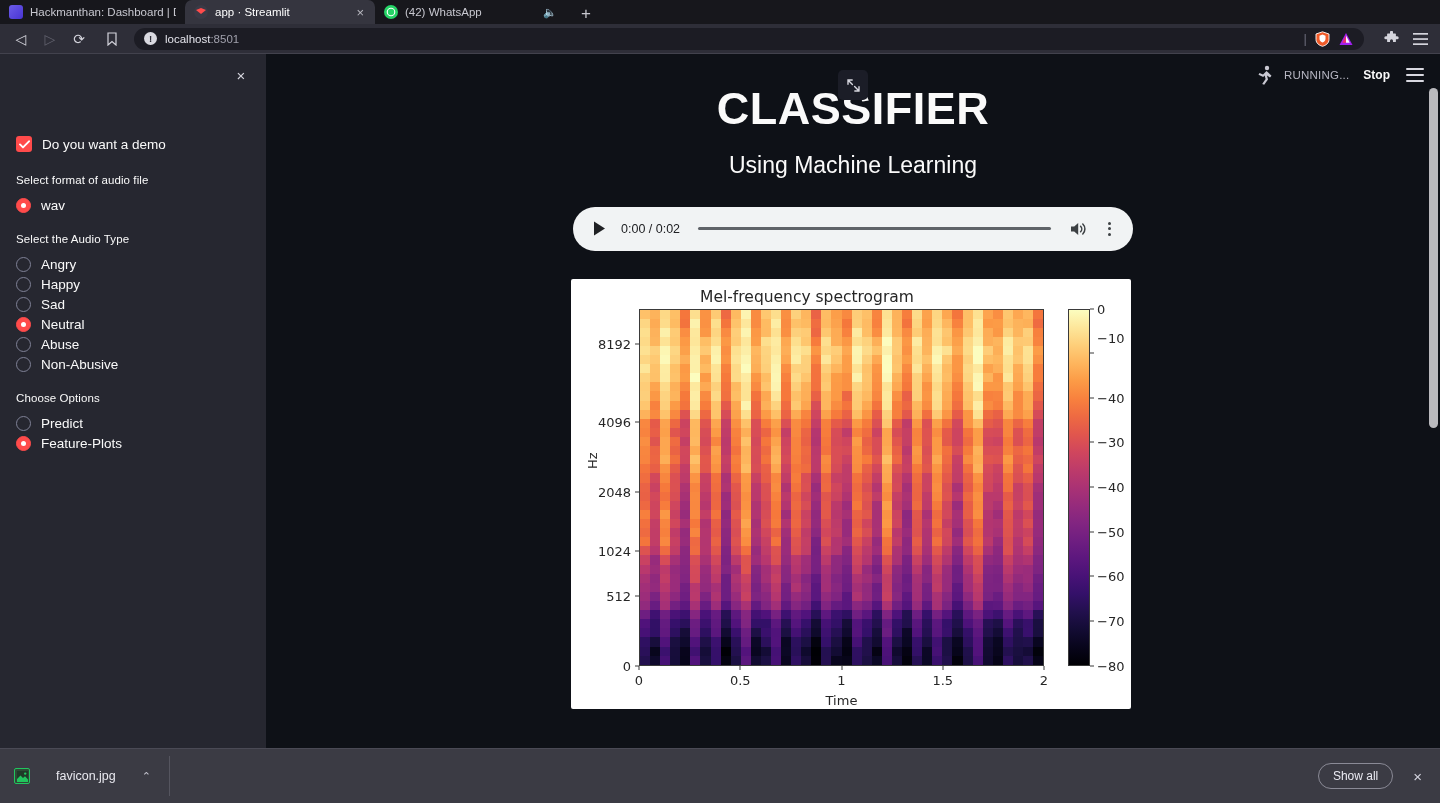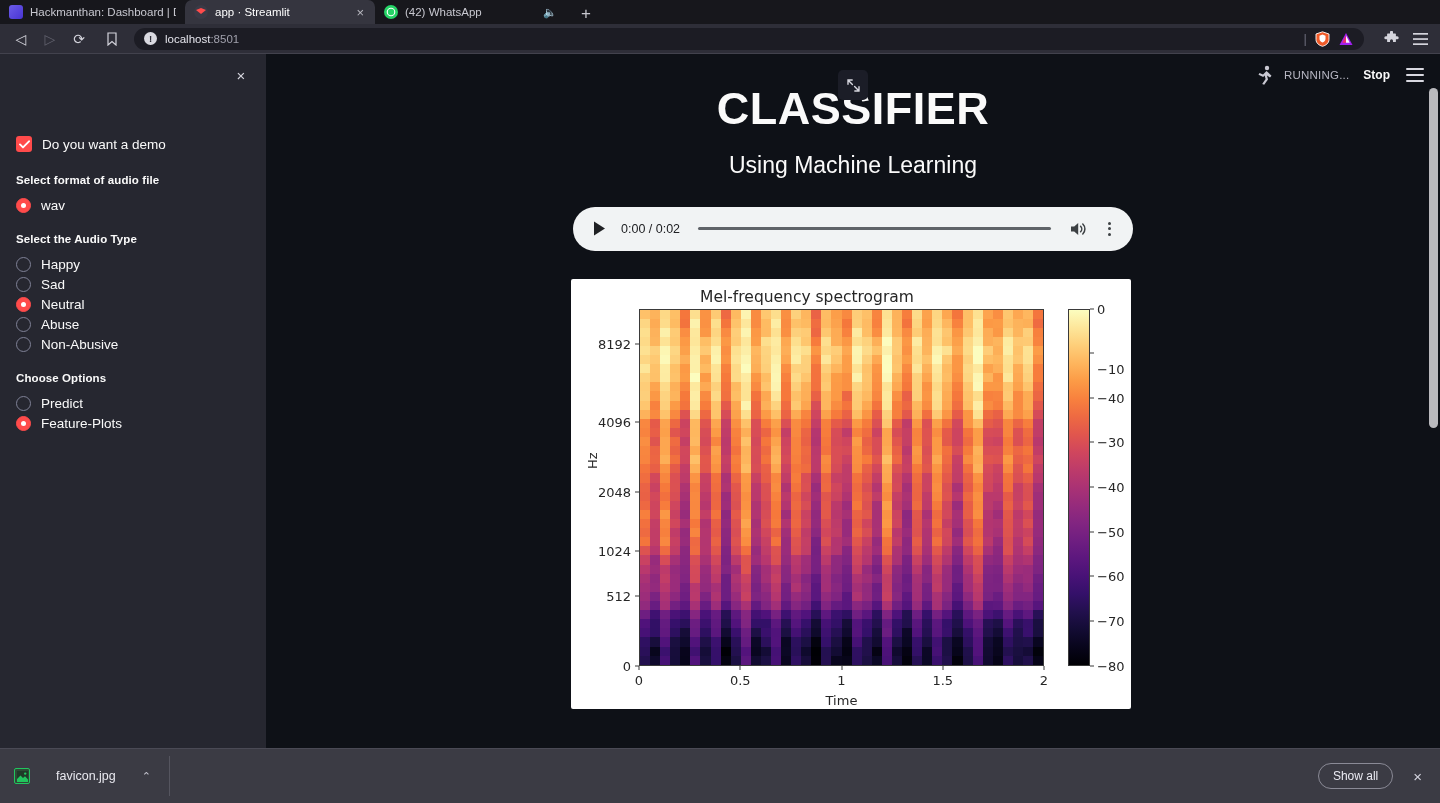--- a/index.html
+++ b/index.html
@@ -93,21 +93,21 @@
   .sb-body { padding-top: 82px; }
   .sb-check-row { display: flex; align-items: center; gap: 10px; margin-bottom: 22px; }
   .checkbox {
     width: 16px; height: 16px; border-radius: 3px; background: #FF4B4B;
     display: flex; align-items: center; justify-content: center; flex: 0 0 16px;
   }
   .checkbox svg { display: block; }
   .sb-check-label { font-size: 13.5px; color: #FAFAFA; }
 
   .sb-group-label {
-    font-size: 11.5px; color: #FAFAFA; margin-bottom: 9px; letter-spacing: .1px; font-weight: bold;
+    font-size: 11.5px; color: #FAFAFA; margin-bottom: 9px; letter-spacing: .1px;
   }
   .sb-group { margin-bottom: 18px; }
   .radio-row { display: flex; align-items: center; gap: 10px; height: 20px; margin-bottom: 0; }
   .radio {
     width: 15px; height: 15px; border-radius: 50%; flex: 0 0 15px;
     border: 1.5px solid #7f8196; background: transparent;
     display: flex; align-items: center; justify-content: center;
   }
   .radio.on { border-color: #FF4B4B; background: #FF4B4B; }
   .radio.on::after {
@@ -358,20 +358,24 @@
           <div class="radio-row">
             <span class="radio on"></span>
             <span class="radio-label">wav</span>
           </div>
         </div>
 
         <div class="sb-group">
           <div class="sb-group-label">Select the Audio Type</div>
           <div class="radio-row">
             <span class="radio"></span>
+            <span class="radio-label">Angry</span>
+          </div>
+          <div class="radio-row">
+            <span class="radio"></span>
             <span class="radio-label">Happy</span>
           </div>
           <div class="radio-row">
             <span class="radio"></span>
             <span class="radio-label">Sad</span>
           </div>
           <div class="radio-row">
             <span class="radio on"></span>
             <span class="radio-label">Neutral</span>
           </div>
@@ -2126,21 +2130,21 @@
 
               <div class="ylabel">Hz</div>
               <div class="xlabel">Time</div>
 
               <div class="cbar">
                 <div class="cbar-grad" id="cbargrad" style="background: linear-gradient(rgb(252, 253, 191) 0%, rgb(253, 230, 154) 5%, rgb(254, 206, 121) 10%, rgb(254, 181, 93) 15%, rgb(252, 155, 70) 20%, rgb(248, 129, 62) 25%, rgb(238, 106, 66) 30%, rgb(225, 86, 77) 35%, rgb(208, 70, 93) 40%, rgb(189, 59, 106) 45%, rgb(170, 50, 116) 50%, rgb(150, 43, 124) 55%, rgb(130, 37, 129) 60%, rgb(111, 30, 129) 65%, rgb(92, 23, 126) 70%, rgb(72, 18, 119) 75%, rgb(52, 16, 105) 80%, rgb(34, 16, 77) 85%, rgb(19, 12, 52) 90%, rgb(8, 5, 27) 95%, rgb(0, 0, 4) 100%);"></div>
               </div>
               <div id="cbticks">
                   <div class="cbtick" style="left: 526px; top: 30px; margin-left: 0px;">0</div>
                   <div class="cbtickmark" style="left: 519px; top: 30px; margin-left: 0px;"></div>
-                  <div class="cbtick" style="left: 526px; top: 90px; margin-left: 0px;">−10</div>
+                  <div class="cbtick" style="left: 526px; top: 59px; margin-left: 0px;">−10</div>
                   <div class="cbtickmark" style="left: 519px; top: 74.625px; margin-left: 0px;"></div>
                   <div class="cbtick" style="left: 526px; top: 119.25px; margin-left: 0px;">−40</div>
                   <div class="cbtickmark" style="left: 519px; top: 119.25px; margin-left: 0px;"></div>
                   <div class="cbtick" style="left: 526px; top: 163.875px; margin-left: 0px;">−30</div>
                   <div class="cbtickmark" style="left: 519px; top: 163.875px; margin-left: 0px;"></div>
                   <div class="cbtick" style="left: 526px; top: 208.5px; margin-left: 0px;">−40</div>
                   <div class="cbtickmark" style="left: 519px; top: 208.5px; margin-left: 0px;"></div>
                   <div class="cbtick" style="left: 526px; top: 253.125px; margin-left: 0px;">−50</div>
                   <div class="cbtickmark" style="left: 519px; top: 253.125px; margin-left: 0px;"></div>
                   <div class="cbtick" style="left: 526px; top: 297.75px; margin-left: 0px;">−60</div>

